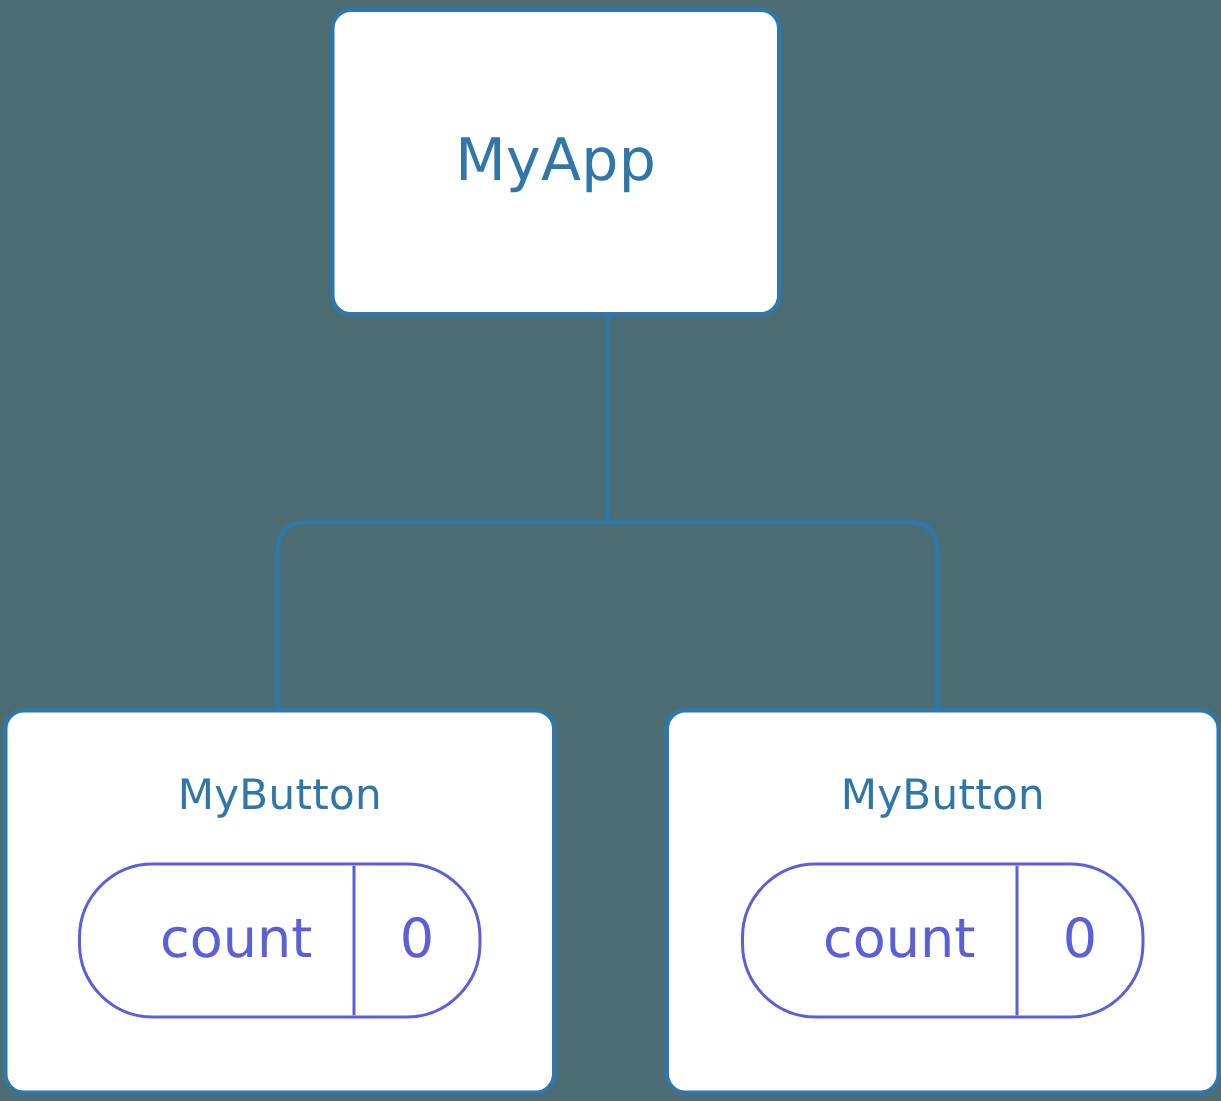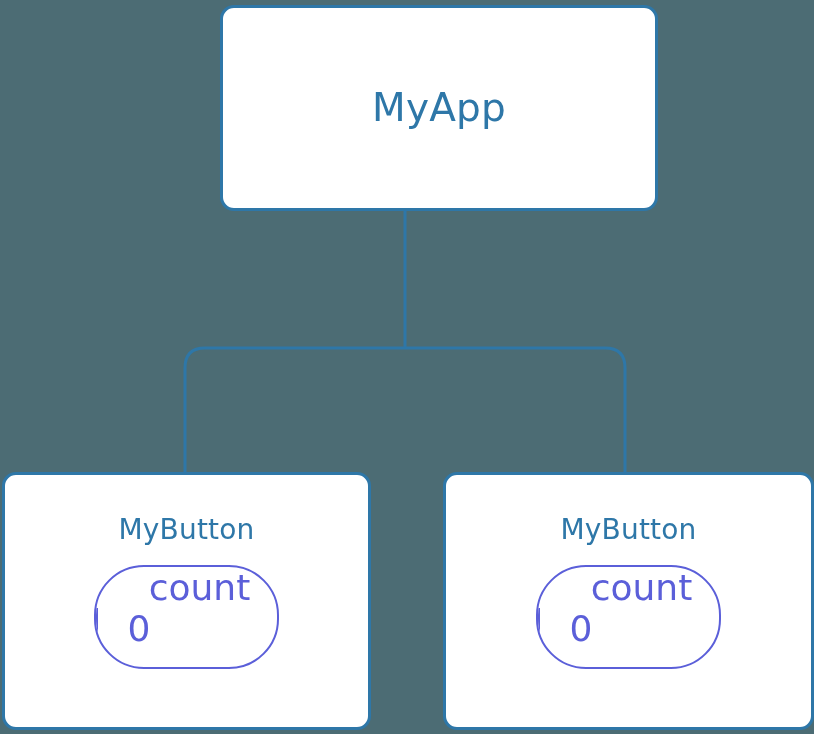--- a/index.html
+++ b/index.html
@@ -40,21 +40,21 @@
     border-radius: 14px;
     box-sizing: border-box;
     display: flex;
     flex-direction: column;
     align-items: center;
   }
 
   #node-root {
     left: 220px;
     top: 5px;
-    width: 438px;
+    width: 301px;
     height: 206px;
     justify-content: center;
   }
 
   #node-child-0 {
     left: 2px;
     top: 472px;
     width: 369px;
     height: 258px;
     padding-top: 40px;
@@ -75,29 +75,28 @@
     letter-spacing: 0.2px;
     white-space: nowrap;
   }
 
   #node-root .node-title {
     font-size: 39px;
   }
 
   
   .state-capsule {
-    margin-top: 19px;
+    margin-top: 29px;
     display: flex;
     align-items: stretch;
     height: 100px;
     border: 2px solid #5b5fd9;
     border-radius: 50px;
     background: transparent;
     overflow: hidden;
-    flex-direction: column;
   }
 
   .state-key,
   .state-val {
     display: flex;
     align-items: center;
     justify-content: center;
     color: #5b5fd9;
     font-size: 36px;
     box-sizing: border-box;

